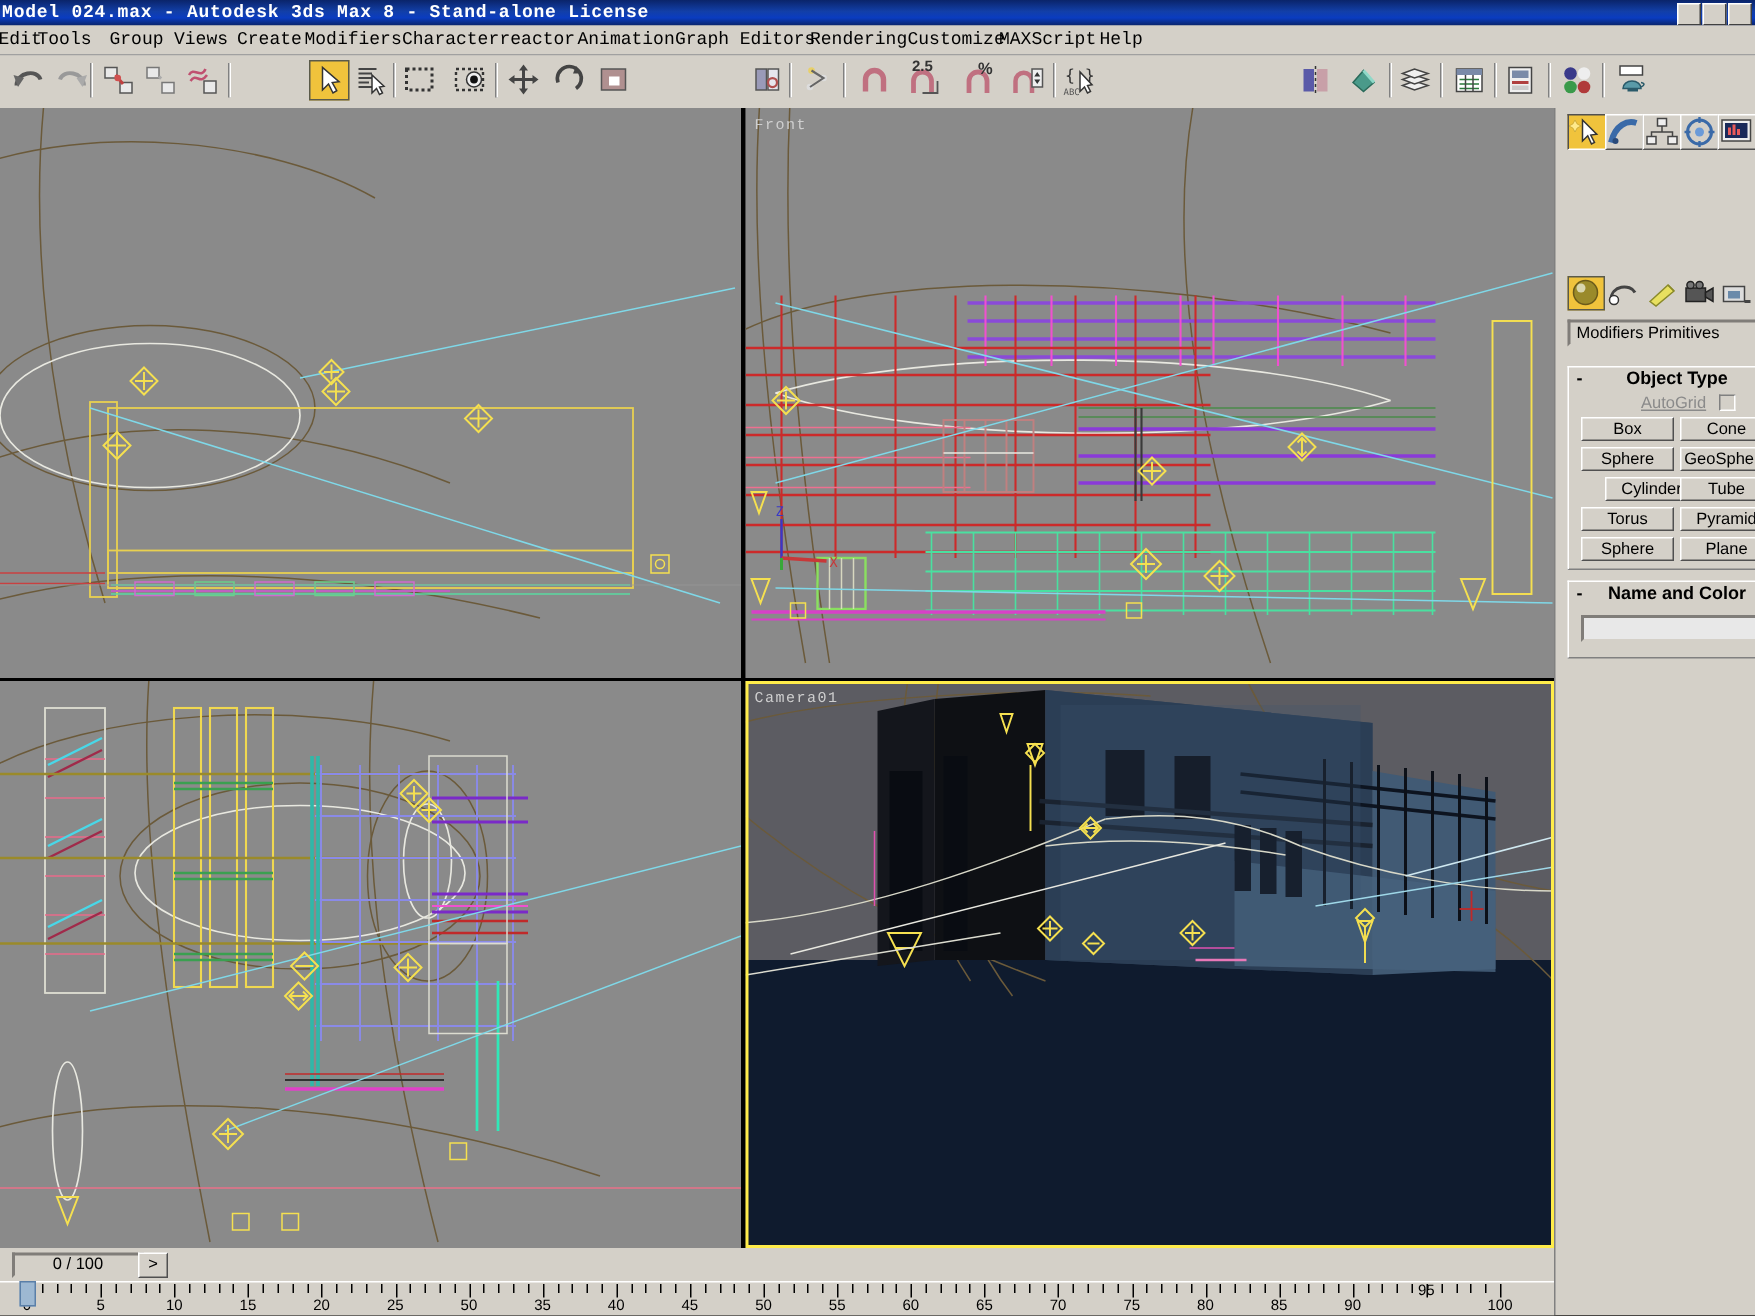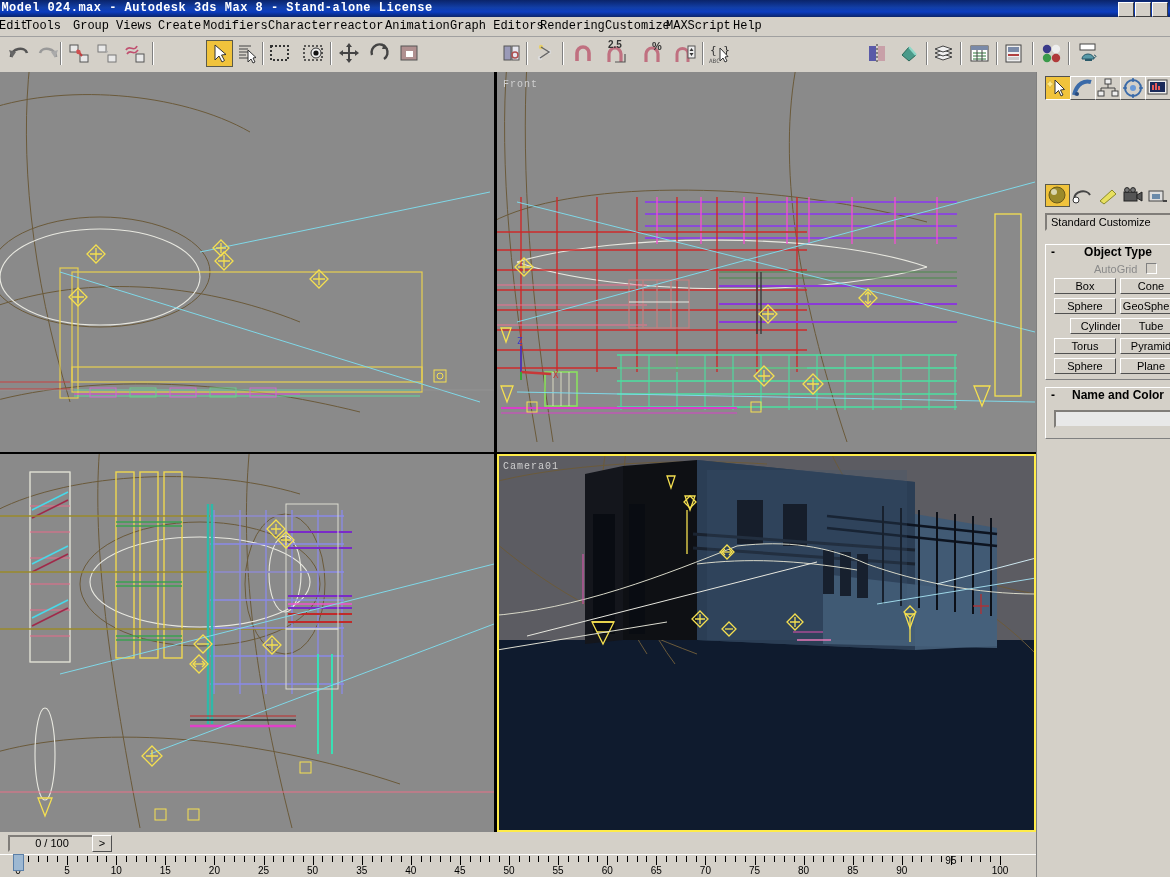--- a/index.html
+++ b/index.html
@@ -57,21 +57,21 @@
   .cpCombo{position:absolute;left:8px;top:141px;width:132px;height:18px;background:#d4d0c8;
     border:2px inset #d4d0c8;box-sizing:border-box;font-size:11px;line-height:14px;padding-left:4px;}
   .roll{position:absolute;background:#d4d0c8;border:1px solid #fff;border-right-color:#808080;
     border-bottom-color:#808080;box-sizing:border-box;}
   .rollhdr{position:absolute;left:0;top:0;height:15px;width:100%;font-size:12px;font-weight:bold;
     text-align:center;line-height:15px;color:#000;}
   .rollhdr .mn{position:absolute;left:5px;top:0;font-weight:bold;}
   .obtn{position:absolute;height:16px;background:#d4d0c8;border:1px solid #fff;
     border-right-color:#505050;border-bottom-color:#505050;box-sizing:border-box;
     font-size:11px;text-align:center;line-height:15px;color:#000;}
-  .agLabel{position:absolute;font-size:11px;color:#8a8a8a;}
+  .agLabel{position:absolute;font-size:11px;color:#8a8a8a;text-decoration:underline;}
   .agBox{position:absolute;width:11px;height:11px;background:#d4d0c8;border:1px solid #808080;
     border-right-color:#fff;border-bottom-color:#fff;box-sizing:border-box;}
   .nameField{position:absolute;background:#e8e8e8;border:2px inset #d4d0c8;box-sizing:border-box;}
 
   
   .botbar{position:absolute;left:0;top:832px;width:1036px;height:45px;background:#d4d0c8;}
   .frameBox{position:absolute;left:8px;top:3px;width:88px;height:17px;background:#d4d0c8;
     border:2px inset #d4d0c8;box-sizing:border-box;font-size:11px;text-align:center;line-height:13px;}
   .frameBtn{position:absolute;left:92px;top:3px;width:20px;height:17px;background:#d4d0c8;
     border:1px solid #fff;border-right-color:#505050;border-bottom-color:#505050;box-sizing:border-box;
@@ -962,21 +962,21 @@
       <div class="cpIcon" style="left:108px">
         <svg width="23" height="21" viewBox="0 0 23 21">
           <rect x="3" y="6" width="14" height="10" fill="#ddd" stroke="#444"></rect>
           <rect x="6" y="9" width="8" height="5" fill="#6a8aaa"></rect>
           <path d="M17 16 h4" stroke="#444" stroke-width="2"></path>
         </svg>
       </div>
     </div>
 
     <div class="cpCombo">
-      <span>Standard Customize</span>
+      <span>Modifiers Primitives</span>
     </div>
 
     <div class="roll" style="left:8px;top:172px;width:146px;height:136px;">
       <div class="rollhdr">
         <span class="mn">-</span>
         <span>Object Type</span>
       </div>
       <div class="agLabel" style="left:48px;top:18px;">AutoGrid</div>
       <div class="agBox" style="left:100px;top:18px;"></div>
 

